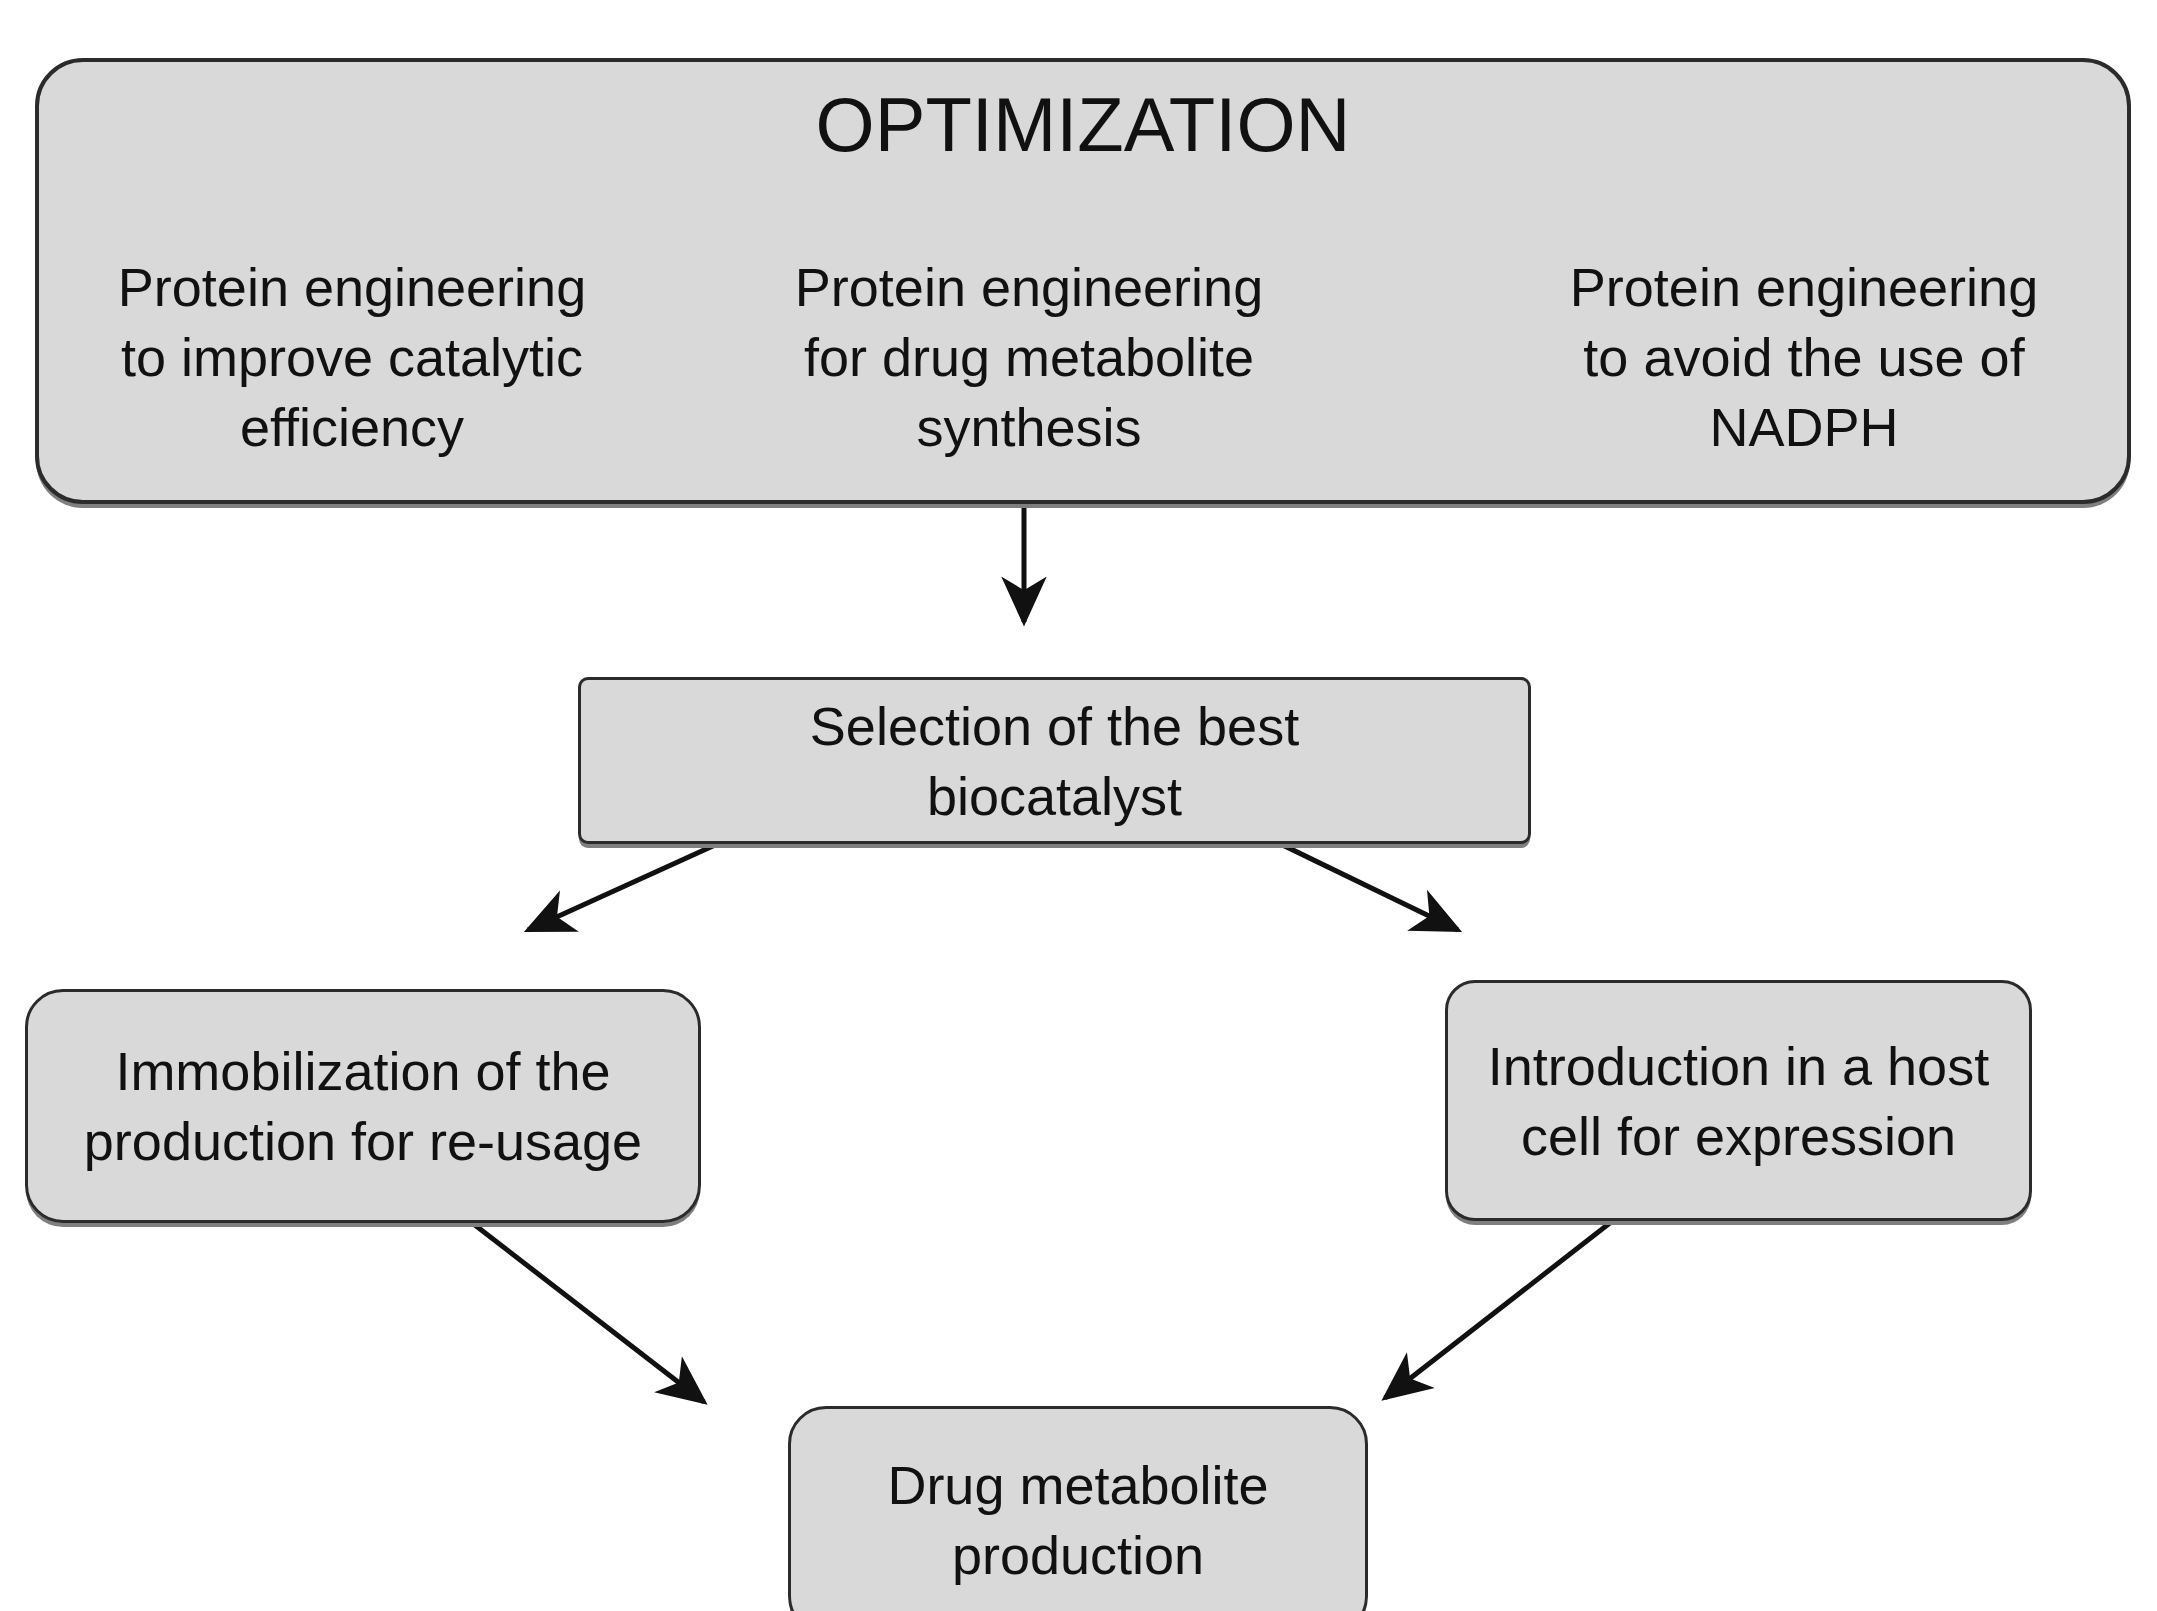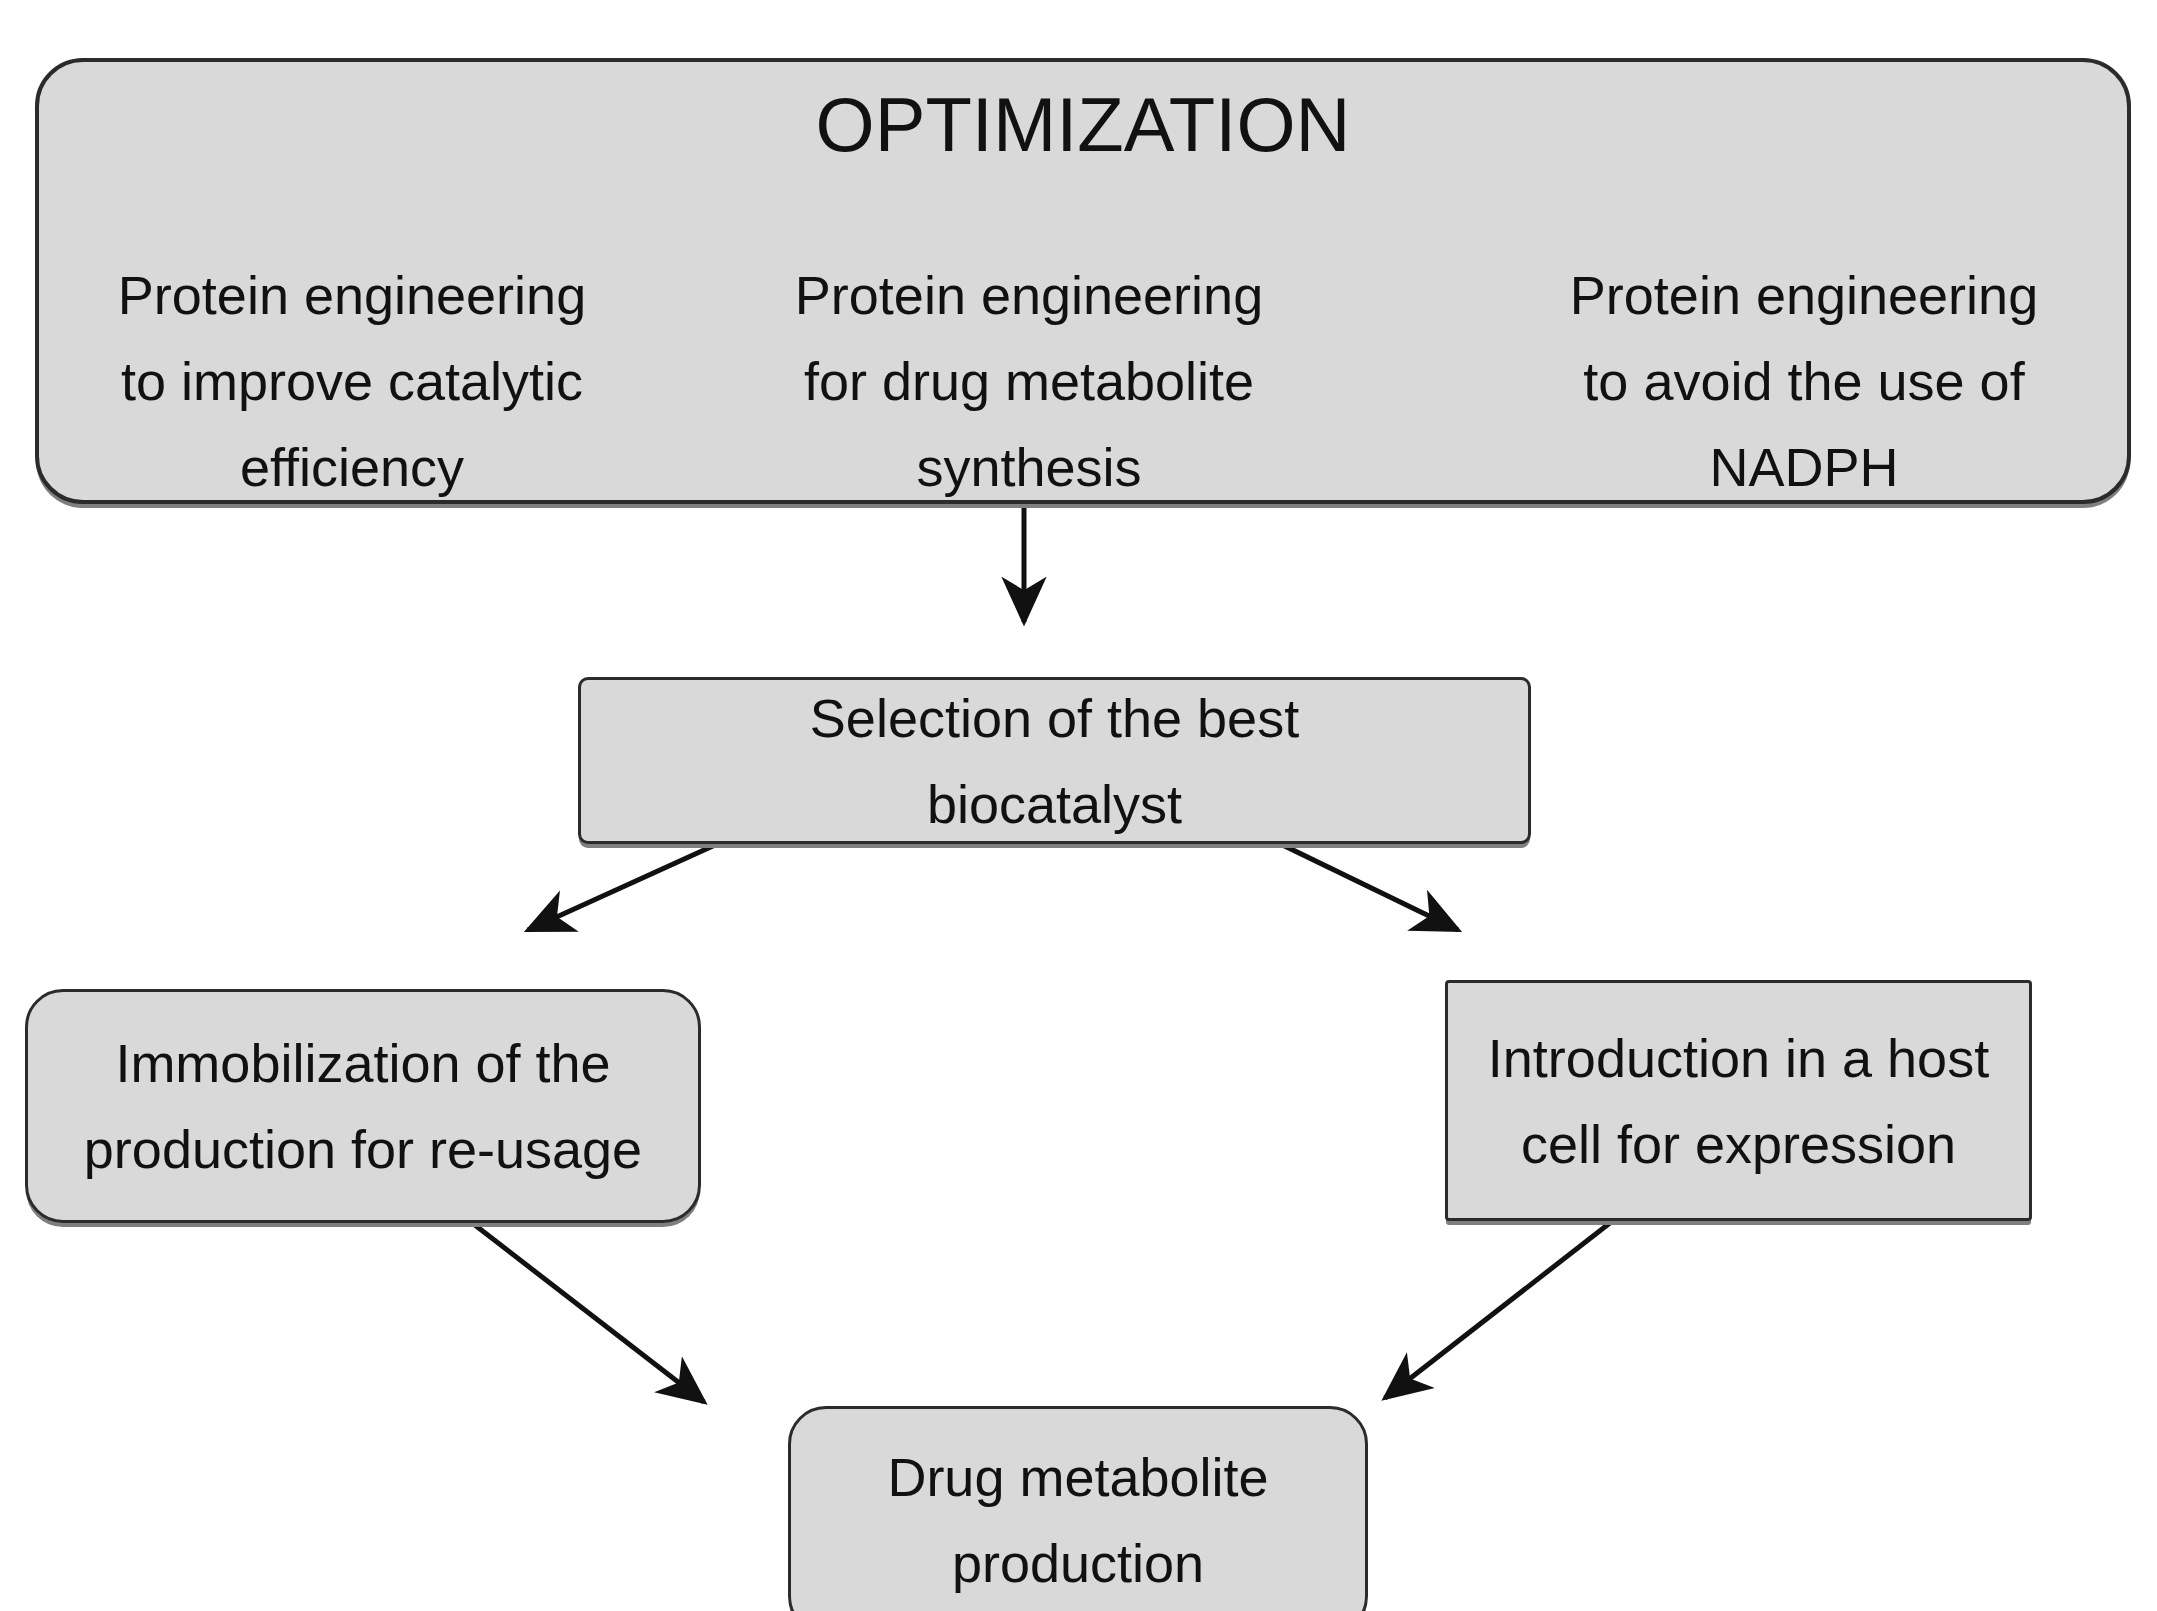--- a/index.html
+++ b/index.html
@@ -22,36 +22,36 @@
   .arrow-layer line{stroke:var(--arrow);stroke-width:5;}
   .node{
     position:absolute;z-index:2;
     background:var(--box-fill);
     border:3px solid var(--box-border);
     box-shadow:0 5px 0 -1px var(--box-shadow);
     margin-top:44px;
   }
   .node-label{
     white-space:pre-line;text-align:center;
-    font-size:54px;line-height:86px;
+    font-size:54px;line-height:70px;
   }
   .flex-center{display:flex;align-items:center;justify-content:center;}
 
   
   .opt-box{left:35px;top:14px;width:2096px;height:446px;border-radius:48px;border-width:4px;}
   .opt-title{
     position:absolute;left:0;top:18px;width:100%;
     text-align:center;font-size:76px;line-height:90px;font-weight:400;
   }
   .opt-item{position:absolute;top:190px;width:570px;}
 
   
   .sel-box {left:578px;top:633px;width:953px;height:167px;border-radius:10px;}
   .imm-box {left:25px;top:945px;width:676px;height:234px;border-radius:38px;}
-  .host-box{left:1445px;top:936px;width:587px;height:241px;border-radius:4px;}
+  .host-box{left:1445px;top:936px;width:587px;height:241px;border-radius:30px;}
   .prod-box{left:788px;top:1362px;width:580px;height:228px;border-radius:38px;}
 </style>
 </head>
 <body>
 
 <div class="canvas">
 
   <svg class="arrow-layer" viewBox="0 0 2157 1611" xmlns="http://www.w3.org/2000/svg">
     <defs>
       <marker id="head" viewBox="0 0 11 10" refX="10" refY="5" markerWidth="10" markerHeight="10" orient="auto" markerUnits="strokeWidth">

